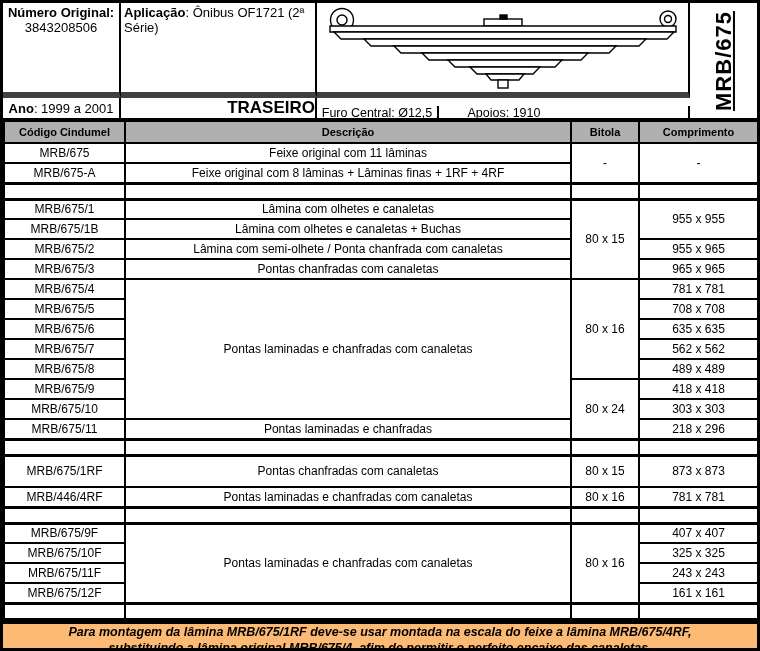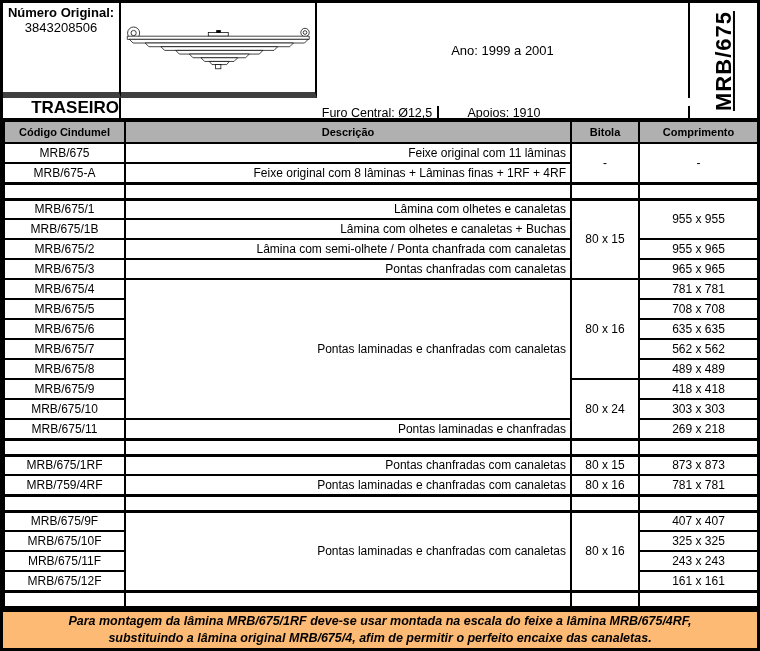--- a/index.html
+++ b/index.html
@@ -27,31 +27,31 @@
   .sidebar{
     grid-column:4;grid-row:1/3;border-right:none;
     display:flex;align-items:center;justify-content:center;
   }
   .sidebar .vtext{
     transform:rotate(-90deg);
     font-size:22px;font-weight:bold;text-decoration:underline;
     letter-spacing:1px;white-space:nowrap;
   }
   .ano{display:flex;align-items:center;justify-content:center;font-size:13px;white-space:nowrap;}
-  .ano .lbl{font-weight:normal;}
+  .ano .lbl{font-weight:bold;}
   .traseiro{display:flex;align-items:center;justify-content:flex-end;font-size:17px;font-weight:bold;}
   .specs{display:grid;grid-template-columns:122px 130px 1fr;border-right:2px solid #000;}
   .spec{border-right:2px solid #000;display:flex;align-items:center;justify-content:center;font-size:12.5px;white-space:nowrap;}
   .spec:last-child{border-right:none;border-radius:10px;}
   
   table{border-collapse:collapse;table-layout:fixed;width:754px;flex:0 0 auto;}
   th,td{border:2px solid #000;font-size:12px;padding:0 4px;overflow:hidden;white-space:nowrap;}
   th{background:#b0b0b0;font-size:11px;font-weight:bold;height:22px;padding:0;text-align:center;}
   td.ctr{text-align:center;}
-  td.desc{text-align:right;}
+  td.desc{text-align:center;}
   tr.sep td{border-top-width:3px;border-bottom-width:3px;}
   
   .footer{
     flex:1 1 auto;background:#fdba74;border-top:3px solid #000;
     display:flex;align-items:center;justify-content:center;
   }
   .footer .note{
     font-size:12.5px;font-weight:bold;font-style:italic;text-align:center;
     padding:0 28px;line-height:1.35;
   }
@@ -59,20 +59,23 @@
 </style>
 </head>
 <body>
 
 <div class="page">
 
   <div class="top">
     <div class="tcell r1 numero">
       <div class="lbl">Número Original:</div>
       <div>3843208506</div>
+    </div>
+    <div class="tcell r1 aplicacao">
+      <span class="lbl">Aplicação</span><span>: Ônibus OF1721 (2ª Série)</span>
     </div>
     <div class="tcell r1 drawing">
       <svg width="369" height="91" viewBox="0 0 369 91">
         <g fill="none" stroke="#000" stroke-width="1.4">
 
           <circle cx="24" cy="18" r="11.5"></circle>
           <circle cx="24" cy="18" r="5"></circle>
           <path d="M24,29.5 L40,29.5"></path>
 
           <circle cx="350" cy="17" r="8"></circle>
@@ -189,36 +192,36 @@
           <td rowspan="3" class="ctr">80 x 24</td>
           <td class="ctr">418 x 418</td>
         </tr>
         <tr style="height: 20px;">
           <td class="ctr">MRB/675/10</td>
           <td class="ctr">303 x 303</td>
         </tr>
         <tr style="height: 20px;">
           <td class="ctr">MRB/675/11</td>
           <td class="desc">Pontas laminadas e chanfradas</td>
-          <td class="ctr">269 x 218</td>
-        </tr>
-        <tr class="sep" style="height: 16px;">
-          <td class="ctr"></td>
-          <td class="desc"></td>
-          <td class="ctr"></td>
-          <td class="ctr"></td>
-        </tr>
-        <tr style="height: 20px;">
+          <td class="ctr">218 x 296</td>
+        </tr>
+        <tr class="sep" style="height: 16px;">
+          <td class="ctr"></td>
+          <td class="desc"></td>
+          <td class="ctr"></td>
+          <td class="ctr"></td>
+        </tr>
+        <tr style="height: 32px;">
           <td class="ctr">MRB/675/1RF</td>
           <td class="desc">Pontas chanfradas com canaletas</td>
           <td class="ctr">80 x 15</td>
           <td class="ctr">873 x 873</td>
         </tr>
         <tr style="height: 20px;">
-          <td class="ctr">MRB/759/4RF</td>
+          <td class="ctr">MRB/446/4RF</td>
           <td class="desc">Pontas laminadas e chanfradas com canaletas</td>
           <td class="ctr">80 x 16</td>
           <td class="ctr">781 x 781</td>
         </tr>
         <tr class="sep" style="height: 16px;">
           <td class="ctr"></td>
           <td class="desc"></td>
           <td class="ctr"></td>
           <td class="ctr"></td>
         </tr>

